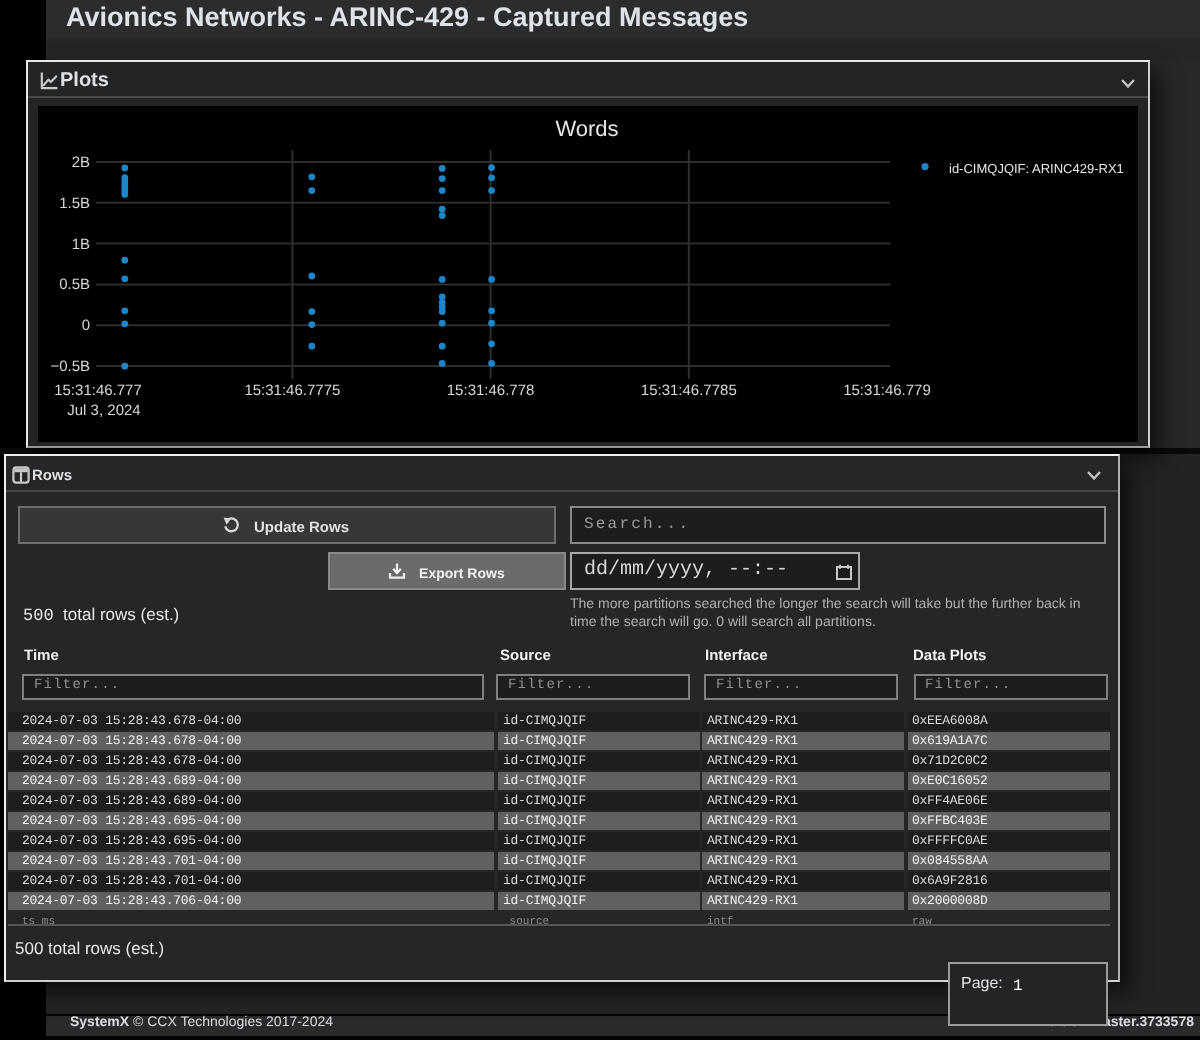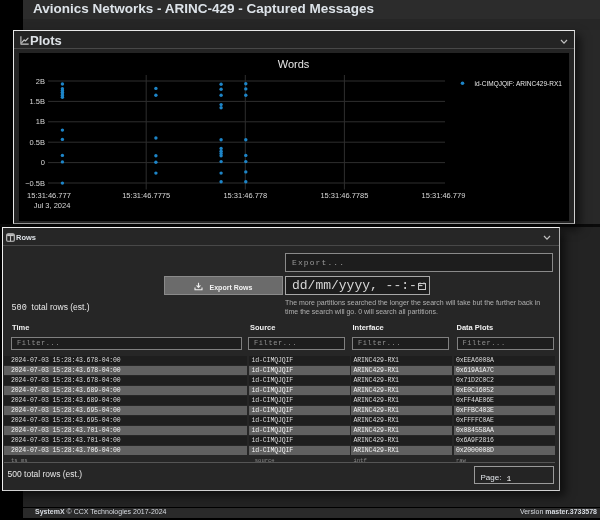--- a/index.html
+++ b/index.html
@@ -27,21 +27,21 @@
 <div class="abs" style="right:3px;top:508px;font-size:7px;color:#d8dce2;">Version <b>master.3733578</b></div>
 
 <div class="abs" style="left:13px;top:30px;width:561.5px;height:193.5px;background:#242424;border:1px solid #e8e8e8;border-bottom-color:#9a9a9a;border-right-color:#cfcfcf;box-sizing:border-box;box-shadow:5px 5px 9px rgba(0,0,0,0.6);">
 
   <div class="abs" style="left:0;top:0;width:100%;height:1px;background:#ececec;"></div>
   <div class="abs" style="left:0;top:0;width:100%;height:17px;background:#242424;border-bottom:1px solid #484848;"></div>
   <svg class="abs" style="left:6px;top:5px;" width="9" height="9" viewBox="0 0 9 9">
     <path d="M0.9 0.3 L0.9 8.1 L8.7 8.1" fill="none" stroke="#c8c8c8" stroke-width="1.1" stroke-linejoin="round"></path>
     <path d="M1.8 6.6 L4.2 3.8 L5.4 5 L8.1 2.2" fill="none" stroke="#c8c8c8" stroke-width="1.1" stroke-linejoin="round" stroke-linecap="round"></path>
   </svg>
-  <div class="abs" style="left:16px;top:4.5px;font-size:13px;font-weight:bold;color:#dde1e6;line-height:10px;">Plots</div>
+  <div class="abs" style="left:16px;top:4.5px;font-size:10px;font-weight:bold;color:#dde1e6;line-height:10px;">Plots</div>
   <svg class="abs" style="left:546px;top:7.5px;" width="8" height="6" viewBox="0 0 8 6">
     <path d="M1 1 L4 4.2 L7 1" fill="none" stroke="#c0c0c0" stroke-width="1.2"></path>
   </svg>
 
   <div class="abs" style="left:5px;top:22px;width:550px;height:168px;background:#000;">
     <svg width="550" height="168" viewBox="0 0 550 168">
 
       <g stroke="#2e2e2e" stroke-width="1">
         <line x1="29" y1="28" x2="426" y2="28"></line>
         <line x1="29" y1="48.4" x2="426" y2="48.4"></line>
@@ -129,31 +129,38 @@
   <svg class="abs" style="left:3.5px;top:4.5px;" width="9" height="9" viewBox="0 0 9 9">
     <rect x="0.7" y="0.7" width="7.6" height="7.6" rx="1.4" fill="none" stroke="#c8c8c8" stroke-width="1.1"></rect>
     <rect x="1.2" y="1.2" width="6.6" height="1.9" fill="#c8c8c8"></rect>
     <line x1="4.5" y1="3.1" x2="4.5" y2="8.3" stroke="#c8c8c8" stroke-width="1.1"></line>
   </svg>
   <div class="abs" style="left:13.5px;top:4.5px;font-size:7.5px;font-weight:bold;color:#dde1e6;line-height:10px;">Rows</div>
   <svg class="abs" style="left:540.5px;top:7px;" width="8" height="6" viewBox="0 0 8 6">
     <path d="M1 1 L4 4.2 L7 1" fill="none" stroke="#c0c0c0" stroke-width="1.2"></path>
   </svg>
 
-  <div class="abs mono" style="left:282.5px;top:25px;width:268px;height:19px;background:#1d1d1d;border:1px solid #8a8a8a;box-sizing:border-box;font-size:8px;color:#9a9a9a;letter-spacing:1.1px;line-height:17px;padding-left:6px;">Export...</div>
+  <div class="abs" style="left:6px;top:25px;width:269px;height:19px;background:#373737;border:1px solid #6e6e6e;box-sizing:border-box;text-align:center;line-height:16px;">
+    <svg width="9" height="9" viewBox="0 0 9 9" style="vertical-align:-1px;">
+      <path d="M3.4 1.5 A3.2 3.2 0 1 1 1.6 5.2" fill="none" stroke="#d8d8d8" stroke-width="1.15"></path>
+      <path d="M0.8 0.8 L4.6 1.2 L2.3 4.4 Z" fill="#d8d8d8"></path>
+    </svg>
+    <span style="font-size:7.5px;color:#e0e0e0;font-weight:bold;">&nbsp;Update Rows</span>
+  </div>
+  <div class="abs mono" style="left:282.5px;top:25px;width:268px;height:19px;background:#1d1d1d;border:1px solid #8a8a8a;box-sizing:border-box;font-size:8px;color:#9a9a9a;letter-spacing:1.1px;line-height:17px;padding-left:6px;">Search...</div>
 
   <div class="abs" style="left:161px;top:47.5px;width:119.5px;height:19px;background:#6b6b6b;border:1px solid #8a8a8a;box-sizing:border-box;text-align:center;line-height:15.5px;">
     <svg width="9" height="9" viewBox="0 0 9 9" style="vertical-align:-1px;">
       <path d="M4.5 0.8 L4.5 5" stroke="#f0f0f0" stroke-width="1.1" fill="none"></path>
       <path d="M2.6 3.4 L4.5 5.5 L6.4 3.4" stroke="#f0f0f0" stroke-width="1.1" fill="none"></path>
       <path d="M1 5.5 L1 7.8 L8 7.8 L8 5.5" stroke="#f0f0f0" stroke-width="1.1" fill="none"></path>
     </svg>
     <span style="font-size:7px;color:#f2f2f2;font-weight:bold;">&nbsp;Export Rows</span>
   </div>
-  <div class="abs mono" style="left:282.5px;top:47.5px;width:145px;height:19px;background:#1d1d1d;border:1px solid #a8a8a8;box-sizing:border-box;font-size:13px;color:#d6d6d6;line-height:17px;padding-left:6px;">dd/mm/yyyy, --:--
+  <div class="abs mono" style="left:282.5px;top:47.5px;width:145px;height:19px;background:#1d1d1d;border:1px solid #a8a8a8;box-sizing:border-box;font-size:10px;color:#d6d6d6;line-height:17px;padding-left:6px;">dd/mm/yyyy, --:--
     <svg class="abs" style="right:3px;top:5px;" width="8" height="8" viewBox="0 0 8 8">
       <rect x="0.5" y="1.5" width="7" height="6" fill="none" stroke="#c8c8c8" stroke-width="1"></rect>
       <line x1="2" y1="0.4" x2="2" y2="2.4" stroke="#c8c8c8" stroke-width="1"></line>
       <line x1="6" y1="0.4" x2="6" y2="2.4" stroke="#c8c8c8" stroke-width="1"></line>
     </svg>
   </div>
 
   <div class="abs" style="left:282.5px;top:70px;width:272px;font-size:7px;color:#b0b0b0;line-height:9px;">The more partitions searched the longer the search will take but the further back in<br>time the search will go. 0 will search all partitions.</div>
 
   <div class="abs" style="left:9px;top:74px;font-size:8.5px;color:#e8e8e8;"><span class="mono" style="font-size:8.5px;">500</span>&nbsp; total rows (est.)</div>
@@ -251,17 +258,17 @@
   <div class="abs mono" style="left:453.5px;top:218.89999999999998px;font-size:6.5px;color:#f2f2f2;letter-spacing:-0.12px;">0x2000008D</div>
   </div>
 
   <div class="abs mono" style="left:8.5px;top:228.5px;font-size:5.5px;color:#8a8a8a;">ts_ms</div>
   <div class="abs mono" style="left:249px;top:228.5px;font-size:5.5px;color:#8a8a8a;">_source</div>
   <div class="abs mono" style="left:351px;top:228.5px;font-size:5.5px;color:#8a8a8a;">intf</div>
   <div class="abs mono" style="left:453.5px;top:228.5px;font-size:5.5px;color:#8a8a8a;">raw</div>
   <div class="abs" style="left:1px;top:233.7px;width:551px;height:1px;background:#555;"></div>
 
   <div class="abs" style="left:5px;top:240.5px;font-size:8.5px;color:#e8e8e8;">500 total rows (est.)</div>
-  <div class="abs" style="left:471px;top:238px;width:80px;height:18px;background:#242424;border:1px solid #9a9a9a;box-sizing:border-box;line-height:16px;">
+  <div class="abs" style="left:471px;top:253px;width:80px;height:32px;background:#242424;border:1px solid #9a9a9a;box-sizing:border-box;line-height:16px;">
     <span style="font-size:8px;color:#dfe3e8;padding-left:6px;">Page:</span>
     <span class="mono abs" style="font-size:8px;color:#ffffff;left:32px;top:4px;">1</span>
   </div>
 </div>
 
 </body></html>

